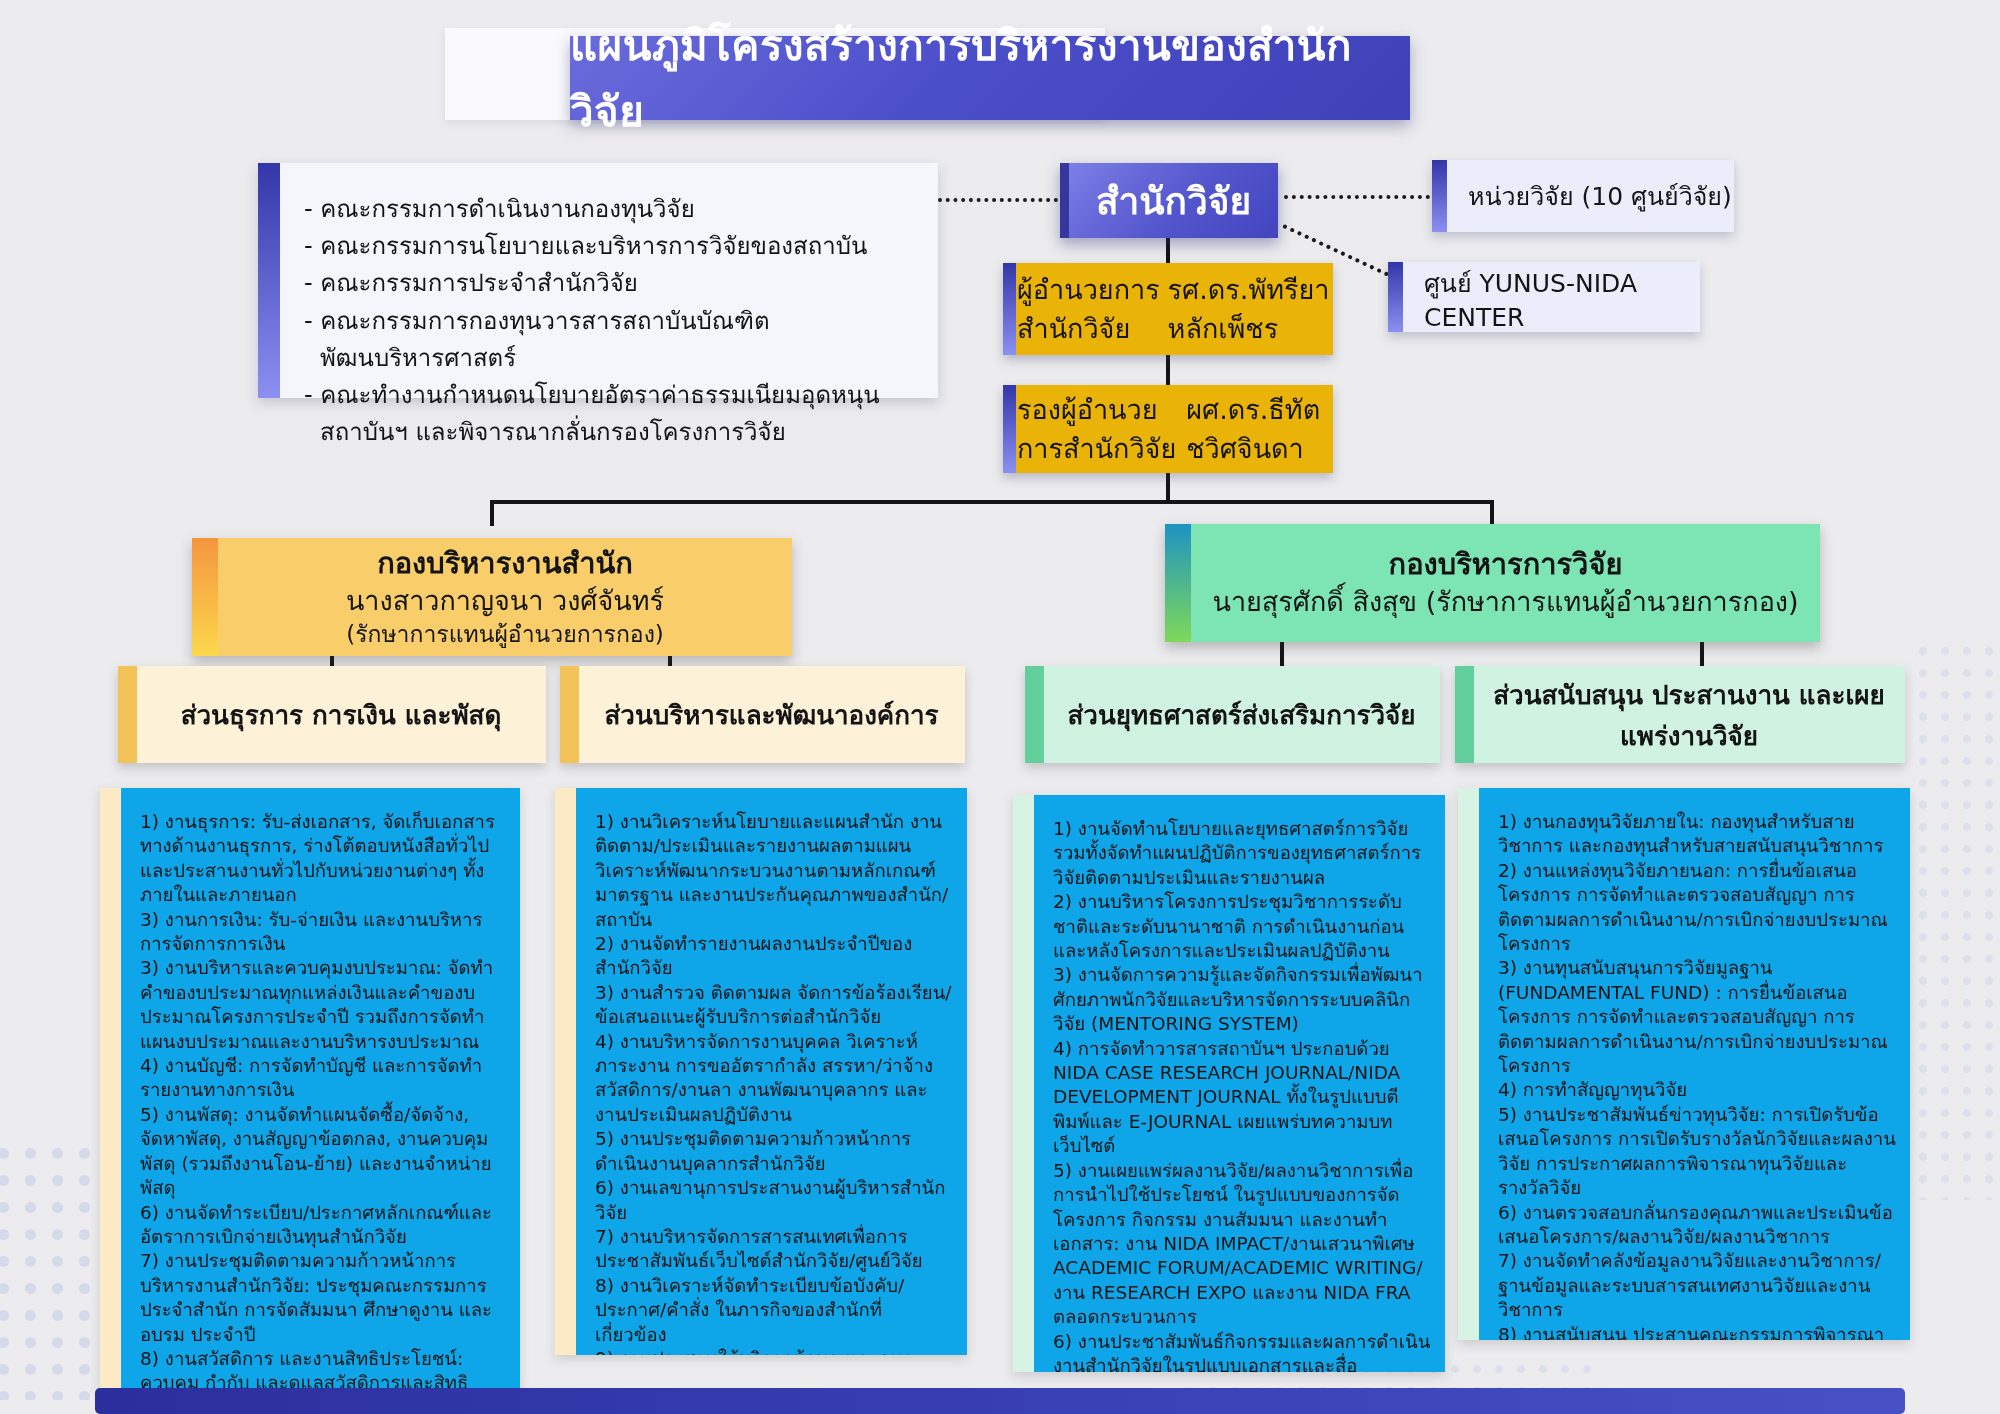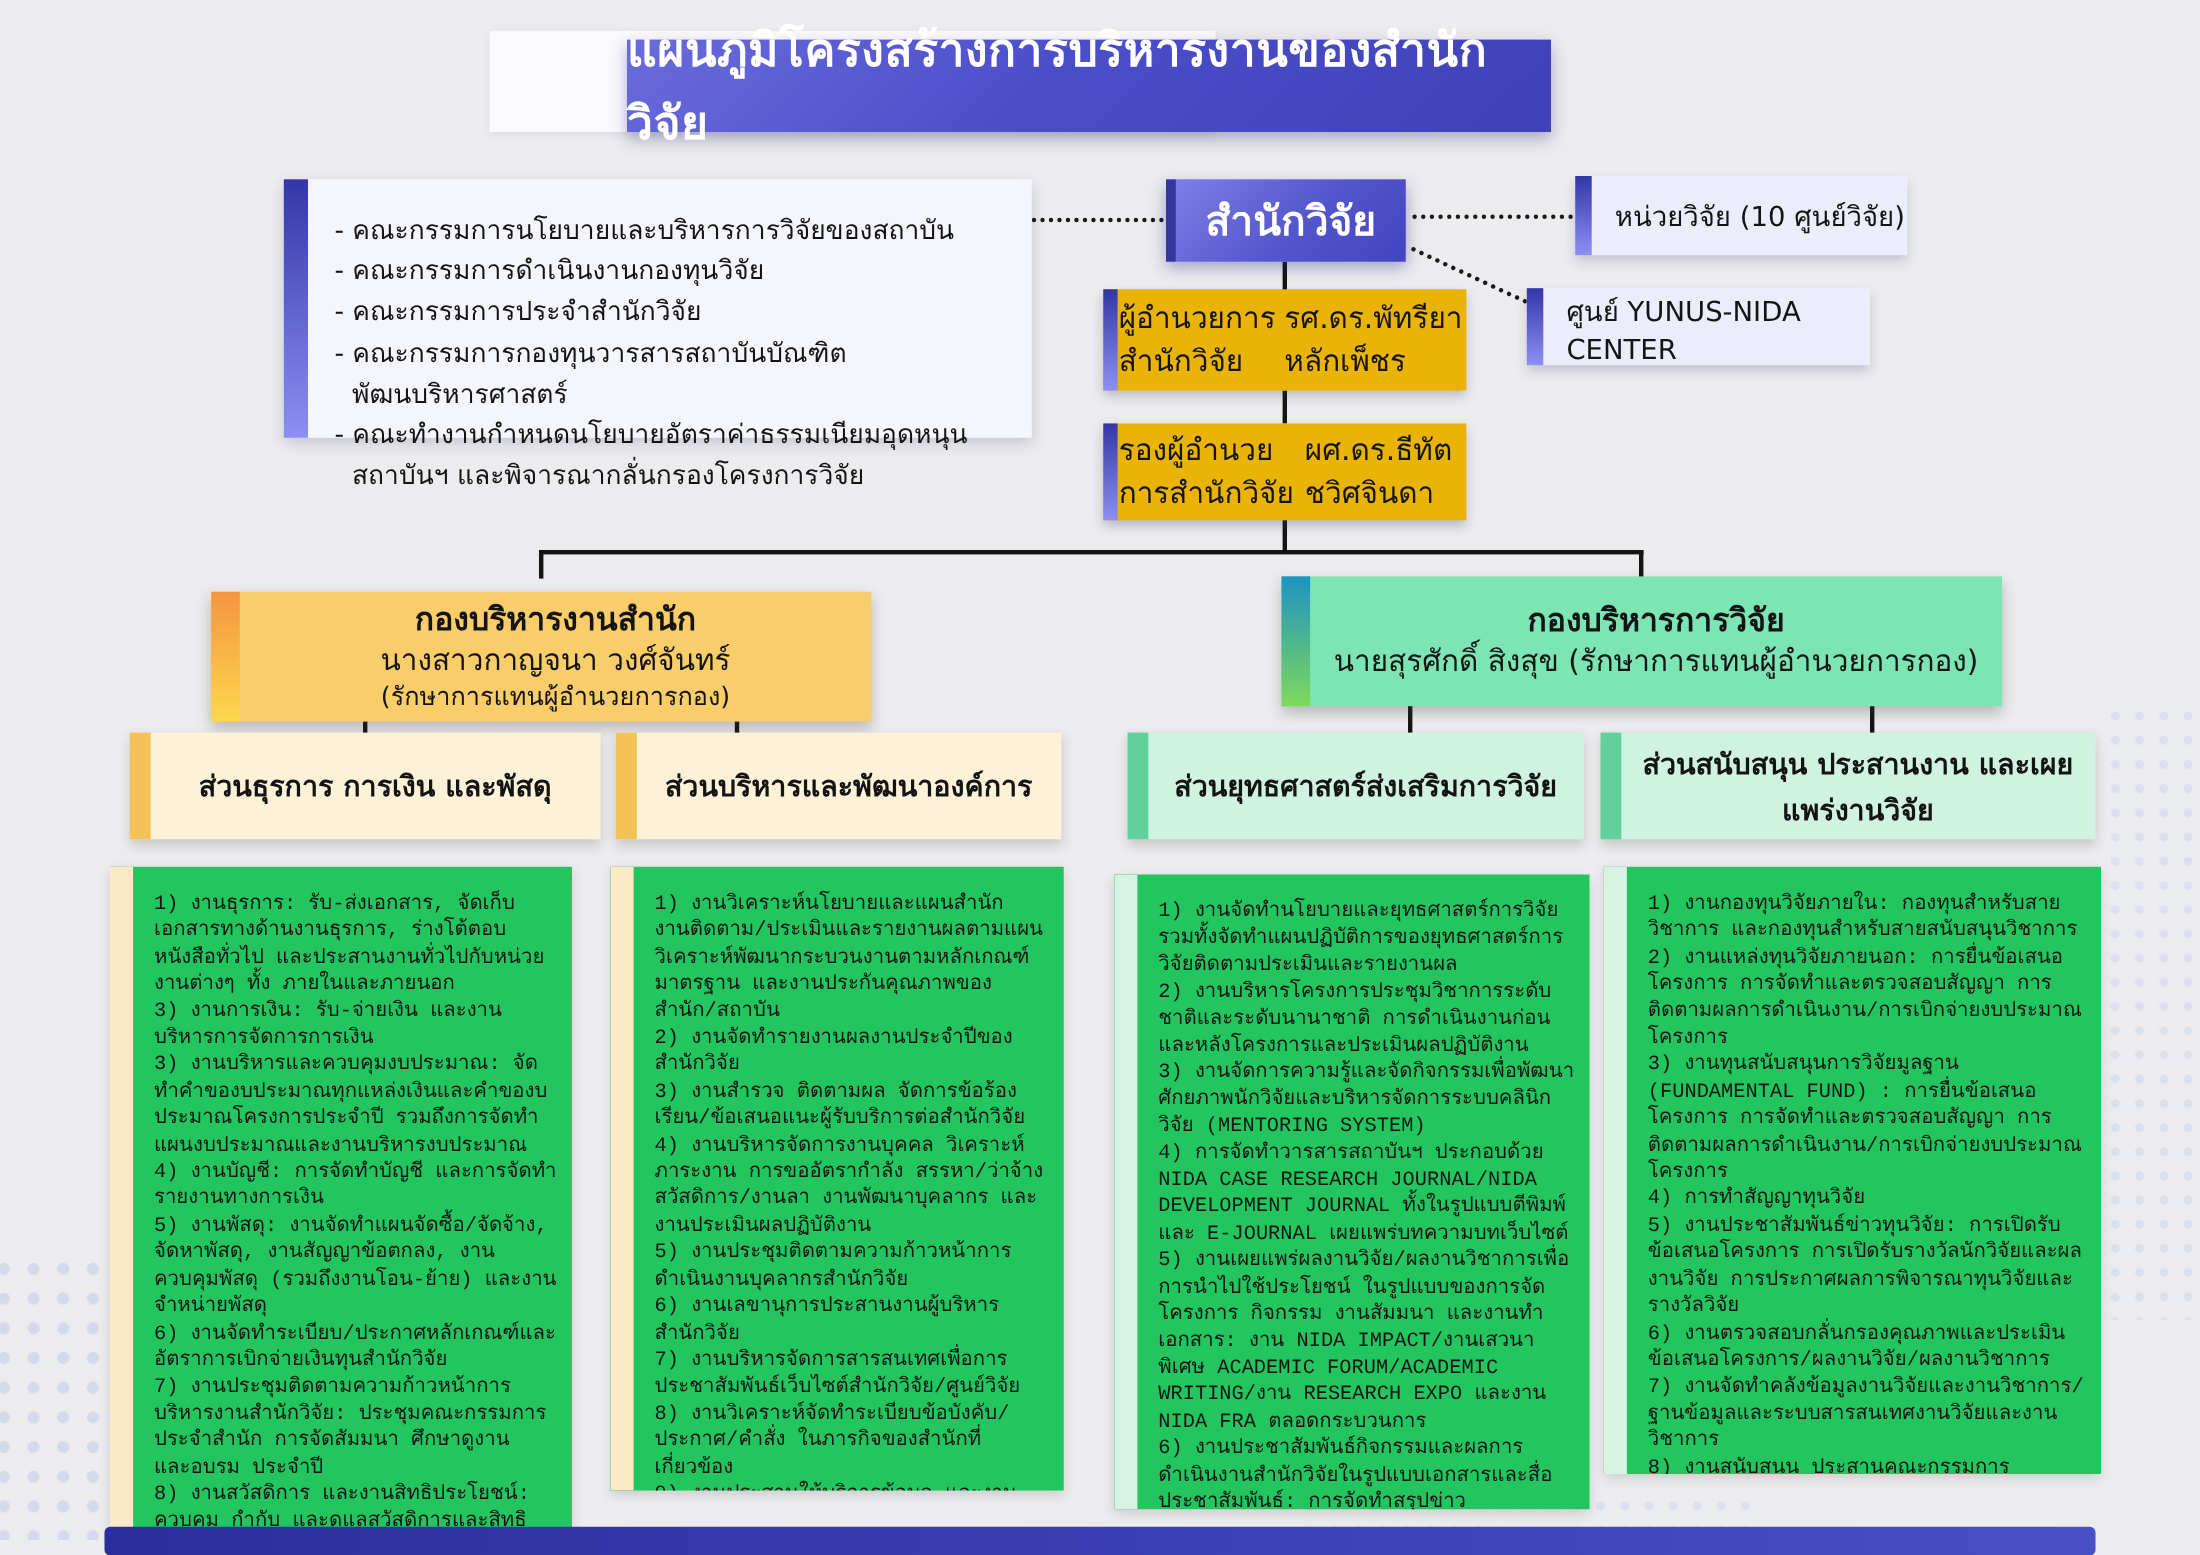--- a/index.html
+++ b/index.html
@@ -77,22 +77,22 @@
   .section-header {
     display:flex; align-items:center; justify-content:center;
     font-size:26px; font-weight:600; text-align:center;
     box-shadow:0 5px 10px rgba(60,60,60,.22); padding:0 14px 0 32px;
   }
   .section-header .bar { width:19px; }
   .section-header.cream { background:#fdf1d7; }
   .section-header.mint  { background:#d0f3e1; }
 
   .panel {
-    background:#22c55e; box-shadow:0 4px 10px rgba(60,60,60,.18);
-    padding:22px 14px 14px 40px; overflow:hidden;font-family:Liberation Mono, monospace;
+    background:#0ea5e9; box-shadow:0 4px 10px rgba(60,60,60,.18);
+    padding:22px 14px 14px 40px; overflow:hidden;
   }
   .panel .bar { width:21px; }
   .panel { font-size:18.5px; line-height:1.32; }
   .duty { margin:0; }
 
   
   .hline { border-top:4px solid #141414; height:0; }
   .vline { border-left:4px solid #141414; width:0; }
   .dotline { border-top:4px dotted #1a1a1a; height:0; }
   .diagline { border-top:4px dotted #1a1a1a; height:0; transform-origin:0 0; }
@@ -123,22 +123,22 @@
 <div class="abs vline" style="left:1280px; top:641px; height:27px;"></div>
 <div class="abs vline" style="left:1700px; top:641px; height:27px;"></div>
 
 <div class="abs dotline" style="left:938px; top:198px; width:120px;"></div>
 <div class="abs dotline" style="left:1284px; top:195px; width:146px;"></div>
 <div class="abs diagline" style="left:1284px; top:224px; width:164px; transform:rotate(25deg);"></div>
 
 <div class="abs card committee-box" style="left:258px; top:163px; width:680px; height:235px;">
   <span class="bar indigo" style="width:22px;"></span>
   <div>
+      <div class="list-dash">- คณะกรรมการดำเนินงานกองทุนวิจัย</div>
       <div class="list-dash">- คณะกรรมการนโยบายและบริหารการวิจัยของสถาบัน</div>
-      <div class="list-dash">- คณะกรรมการดำเนินงานกองทุนวิจัย</div>
       <div class="list-dash">- คณะกรรมการประจำสำนักวิจัย</div>
       <div class="list-dash">- คณะกรรมการกองทุนวารสารสถาบันบัณฑิตพัฒนบริหารศาสตร์</div>
       <div class="list-dash">- คณะทำงานกำหนดนโยบายอัตราค่าธรรมเนียมอุดหนุนสถาบันฯ และพิจารณากลั่นกรองโครงการวิจัย</div>
     </div>
 </div>
 
 <div class="abs root-box" style="left:1060px; top:163px; width:218px; height:75px;">สำนักวิจัย</div>
 
 <div class="abs affiliate-box" style="left:1432px; top:160px; width:302px; height:72px;">
   <span class="bar indigo" style="width:15px;"></span>

